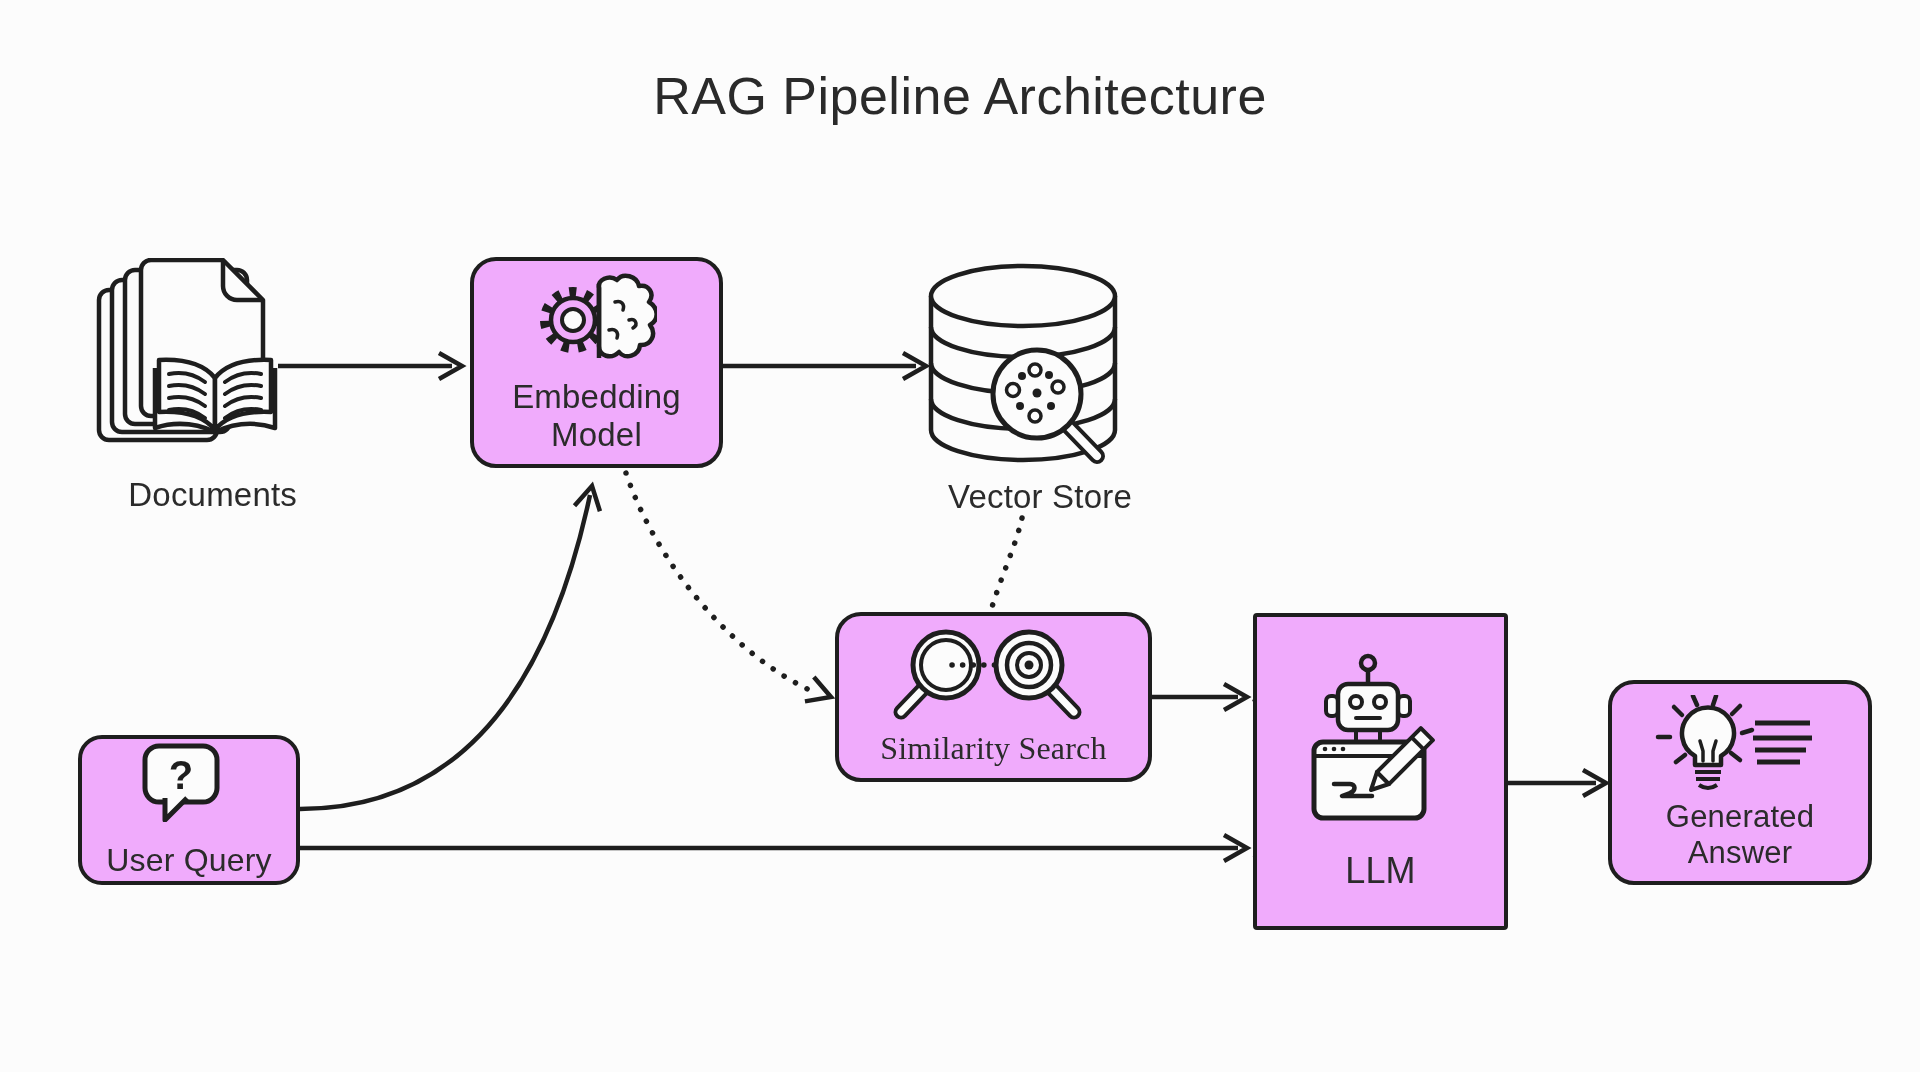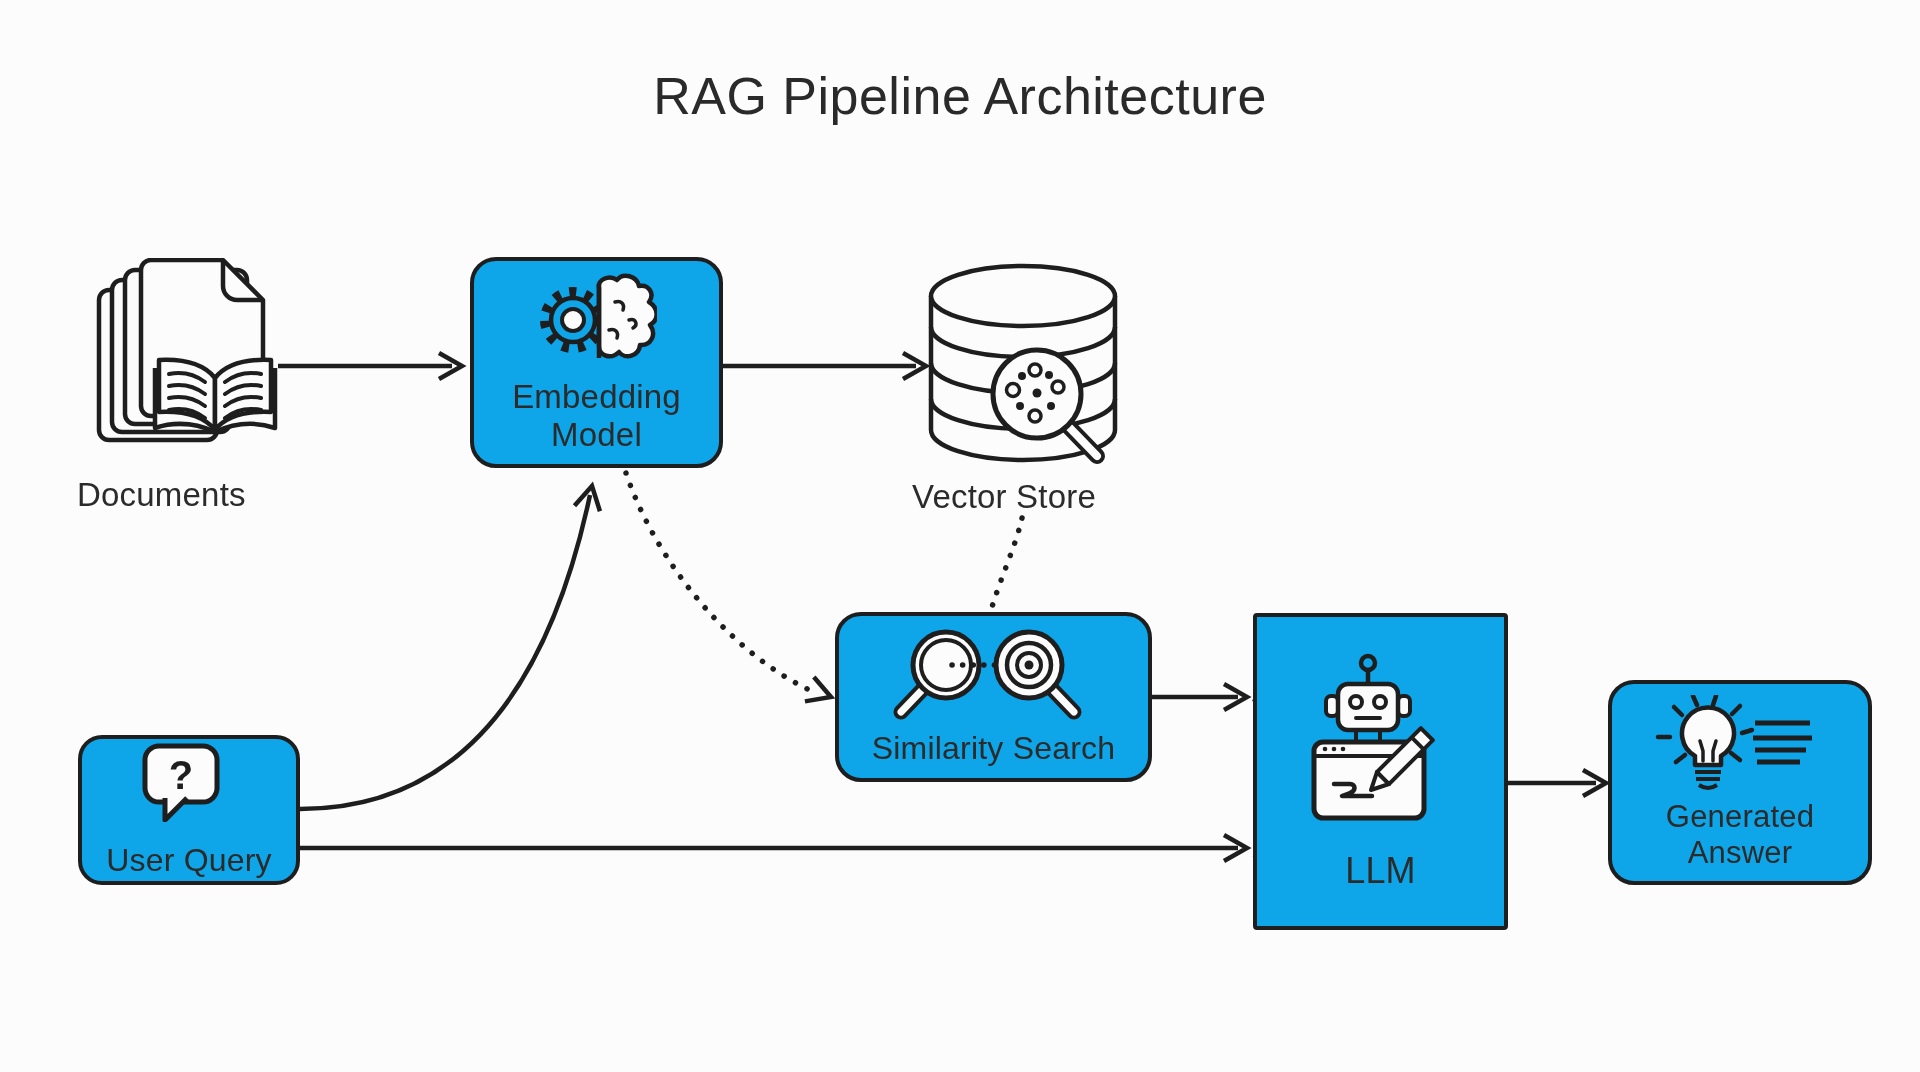--- a/index.html
+++ b/index.html
@@ -2,29 +2,29 @@
 <html><head>
 <meta charset="utf-8">
 <style>
   html,body{margin:0;padding:0;}
   body{width:1920px;height:1072px;overflow:hidden;background:#fcfcfc;}
   .canvas{position:relative;width:1920px;height:1072px;background:#fcfcfc;
           font-family:"Liberation Sans",sans-serif;color:#262626;}
   .diagram-title{position:absolute;left:0;top:66px;width:1920px;margin:0;
           text-align:center;font-size:52px;font-weight:500;letter-spacing:.5px;color:#2a2a2a;}
   .connector-layer{position:absolute;left:0;top:0;width:1920px;height:1072px;pointer-events:none;}
-  .node-box{position:absolute;background:#0ea5e9;border:4px solid #1e1e1e;box-sizing:border-box;
+  .node-box{position:absolute;background:#f0abfc;border:4px solid #1e1e1e;box-sizing:border-box;
           display:flex;flex-direction:column;align-items:center;justify-content:center;}
   .r26{border-radius:26px;} .r24{border-radius:24px;} .r32{border-radius:4px;}
   .node-label{font-size:33px;line-height:1.14;text-align:center;color:#2b2b2b;letter-spacing:.2px;}
-  .float-label{position:absolute;font-size:33px;text-align:left;color:#2b2b2b;letter-spacing:.2px;}
+  .float-label{position:absolute;font-size:33px;text-align:right;color:#2b2b2b;letter-spacing:.2px;}
   .icon-svg{display:block;}
   .box-embedding{left:470px;top:257px;width:253px;height:211px;}
   .box-embedding .node-label{width:210px;margin-top:6px;}
-  .box-similarity{left:835px;top:612px;width:317px;height:170px;}
+  .box-similarity{left:835px;top:612px;width:317px;height:170px;font-family:Liberation Serif, serif;}
   .box-similarity .node-label{font-size:32px;margin-top:2px;}
   .box-userquery{left:78px;top:735px;width:222px;height:150px;}
   .box-userquery .node-label{font-size:32px;margin-top:20px;}
   .box-llm{left:1253px;top:613px;width:255px;height:317px;}
   .box-llm .node-label{font-size:36px;margin-top:8px;}
   .box-generated{left:1608px;top:680px;width:264px;height:205px;}
   .box-generated .node-label{font-size:31px;width:200px;margin-top:4px;}
   .documents-icon-wrap{position:absolute;left:95px;top:258px;}
   .vector-icon-wrap{position:absolute;left:925px;top:256px;}
   .label-documents{left:77px;top:476px;width:220px;}

